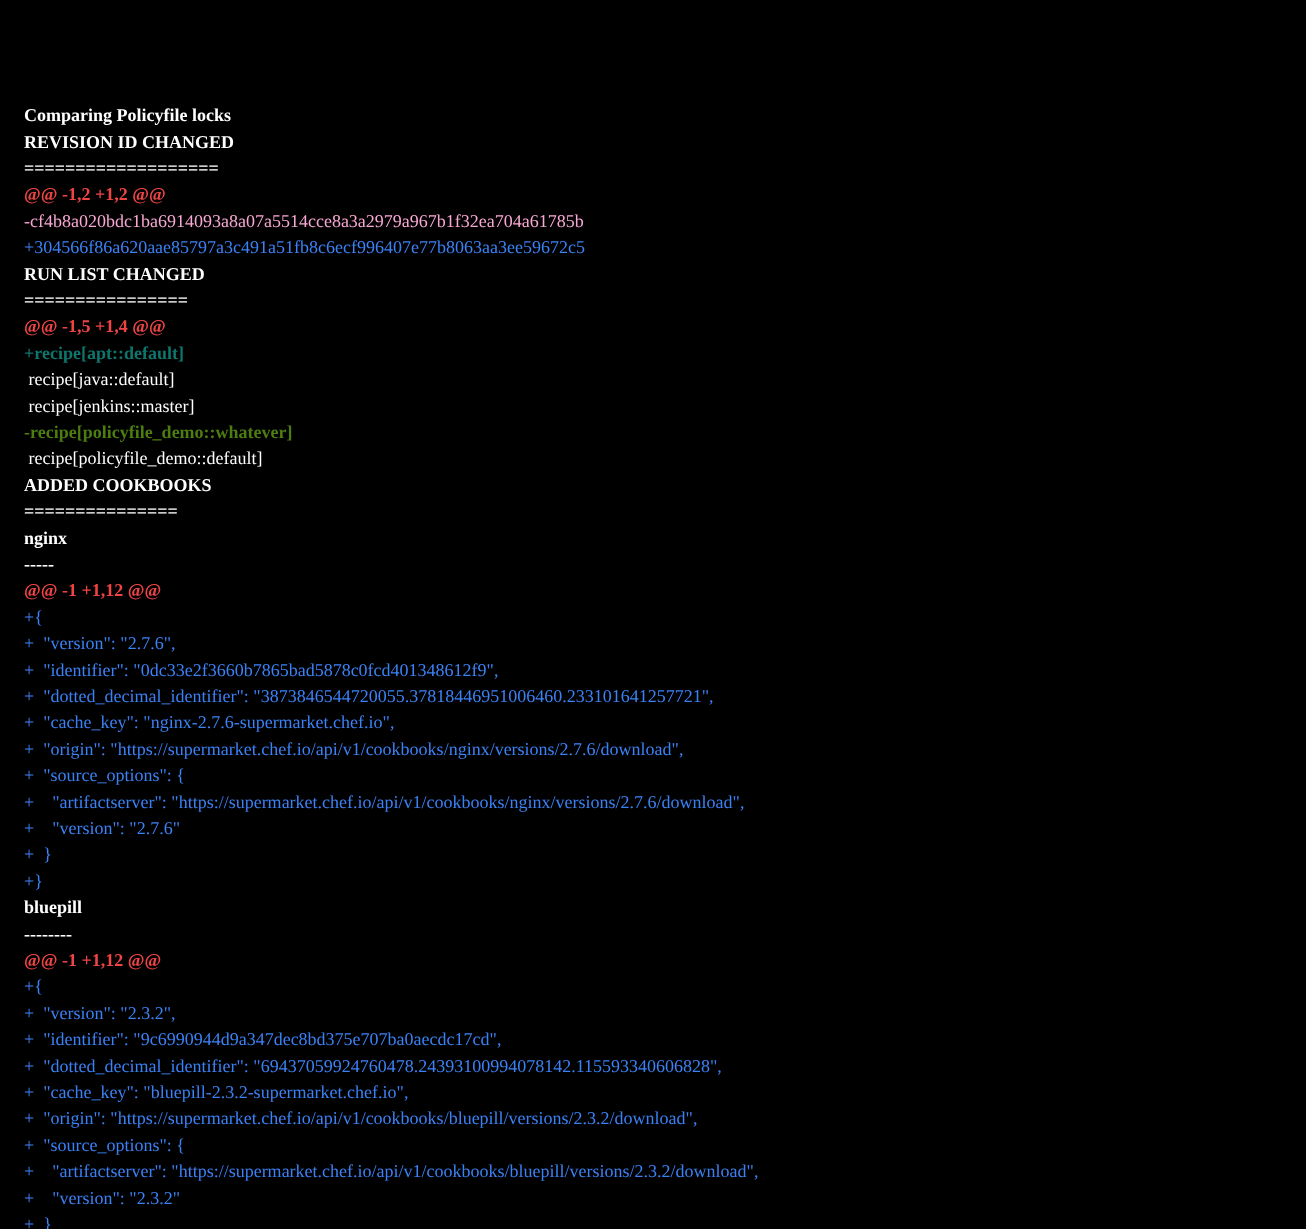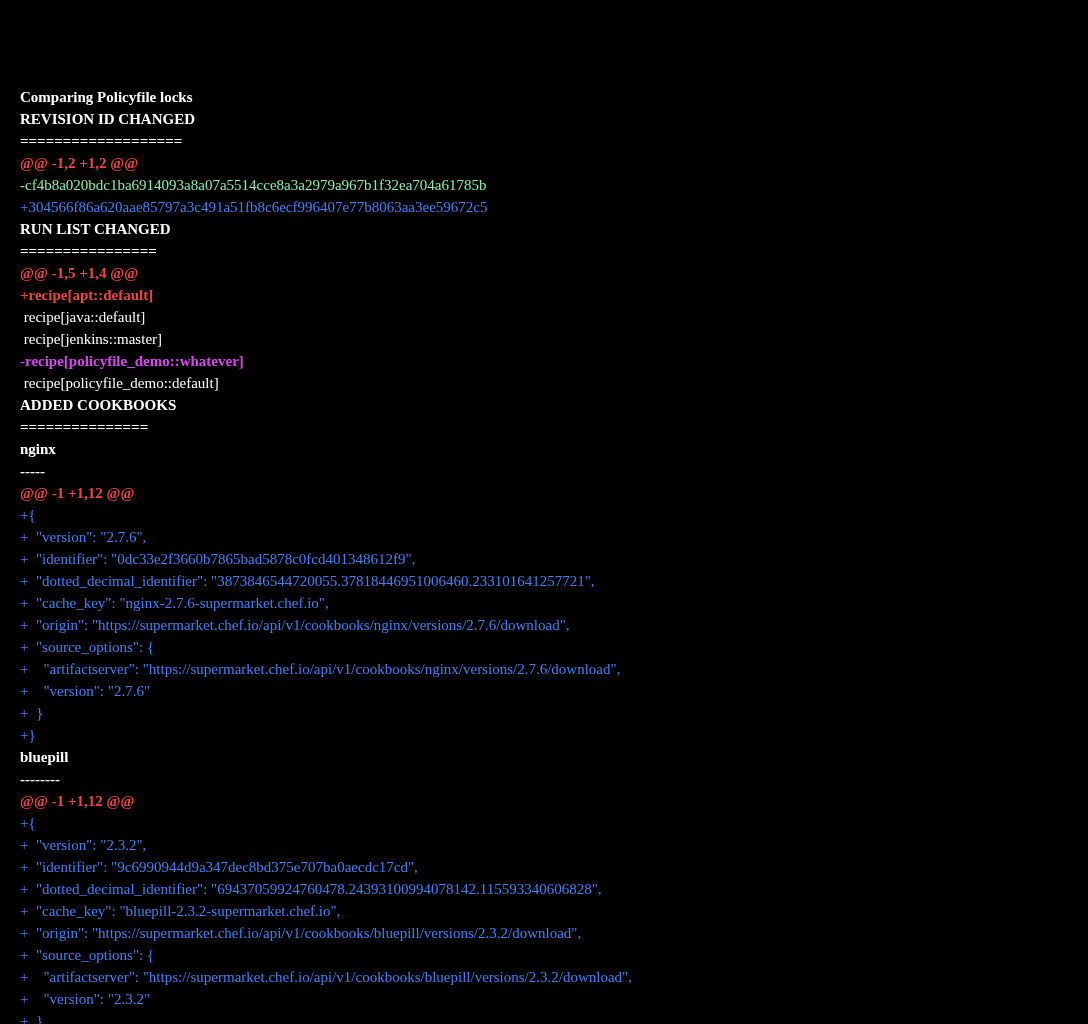--- a/index.html
+++ b/index.html
@@ -10,24 +10,24 @@
       font-size: 15px;
       line-height: 1.2;
       padding: 4px;
       white-space: pre;
       width: 1088px;
       height: 1024px;
       overflow: hidden;
     }
     .bold { font-weight: bold; }
     .diff-hunk { color: #ef4444; font-weight: bold; }
-    .diff-del { color: #86efac; }
+    .diff-del { color: #f9a8d4; }
     .diff-add { color: #3b82f6; }
-    .diff-del-bold { color: #d946ef; font-weight: bold; }
-    .diff-add-bold { color: #ef4444; font-weight: bold; }
+    .diff-del-bold { color: #4d7c0f; font-weight: bold; }
+    .diff-add-bold { color: #0f766e; font-weight: bold; }
     .line { display: block; }
   </style>
 </head>
 <body>
 
 
 
 <div id="terminal"><span class="line bold">Comparing Policyfile locks</span><span class="line bold">REVISION ID CHANGED</span><span class="line bold">===================</span><span class="line "></span><span class="line diff-hunk">@@ -1,2 +1,2 @@</span><span class="line diff-del">-cf4b8a020bdc1ba6914093a8a07a5514cce8a3a2979a967b1f32ea704a61785b</span><span class="line diff-add">+304566f86a620aae85797a3c491a51fb8c6ecf996407e77b8063aa3ee59672c5</span><span class="line "></span><span class="line bold">RUN LIST CHANGED</span><span class="line bold">================</span><span class="line "></span><span class="line diff-hunk">@@ -1,5 +1,4 @@</span><span class="line diff-add-bold">+recipe[apt::default]</span><span class="line "> recipe[java::default]</span><span class="line "> recipe[jenkins::master]</span><span class="line diff-del-bold">-recipe[policyfile_demo::whatever]</span><span class="line "> recipe[policyfile_demo::default]</span><span class="line "></span><span class="line bold">ADDED COOKBOOKS</span><span class="line bold">===============</span><span class="line "></span><span class="line bold">nginx</span><span class="line bold">-----</span><span class="line "></span><span class="line diff-hunk">@@ -1 +1,12 @@</span><span class="line diff-add">+{</span><span class="line diff-add">+  "version": "2.7.6",</span><span class="line diff-add">+  "identifier": "0dc33e2f3660b7865bad5878c0fcd401348612f9",</span><span class="line diff-add">+  "dotted_decimal_identifier": "3873846544720055.37818446951006460.233101641257721",</span><span class="line diff-add">+  "cache_key": "nginx-2.7.6-supermarket.chef.io",</span><span class="line diff-add">+  "origin": "https://supermarket.chef.io/api/v1/cookbooks/nginx/versions/2.7.6/download",</span><span class="line diff-add">+  "source_options": {</span><span class="line diff-add">+    "artifactserver": "https://supermarket.chef.io/api/v1/cookbooks/nginx/versions/2.7.6/download",</span><span class="line diff-add">+    "version": "2.7.6"</span><span class="line diff-add">+  }</span><span class="line diff-add">+}</span><span class="line "></span><span class="line "></span><span class="line bold">bluepill</span><span class="line bold">--------</span><span class="line "></span><span class="line diff-hunk">@@ -1 +1,12 @@</span><span class="line diff-add">+{</span><span class="line diff-add">+  "version": "2.3.2",</span><span class="line diff-add">+  "identifier": "9c6990944d9a347dec8bd375e707ba0aecdc17cd",</span><span class="line diff-add">+  "dotted_decimal_identifier": "69437059924760478.24393100994078142.115593340606828",</span><span class="line diff-add">+  "cache_key": "bluepill-2.3.2-supermarket.chef.io",</span><span class="line diff-add">+  "origin": "https://supermarket.chef.io/api/v1/cookbooks/bluepill/versions/2.3.2/download",</span><span class="line diff-add">+  "source_options": {</span><span class="line diff-add">+    "artifactserver": "https://supermarket.chef.io/api/v1/cookbooks/bluepill/versions/2.3.2/download",</span><span class="line diff-add">+    "version": "2.3.2"</span><span class="line diff-add">+  }</span><span class="line diff-add">+}</span></div>
 
 

